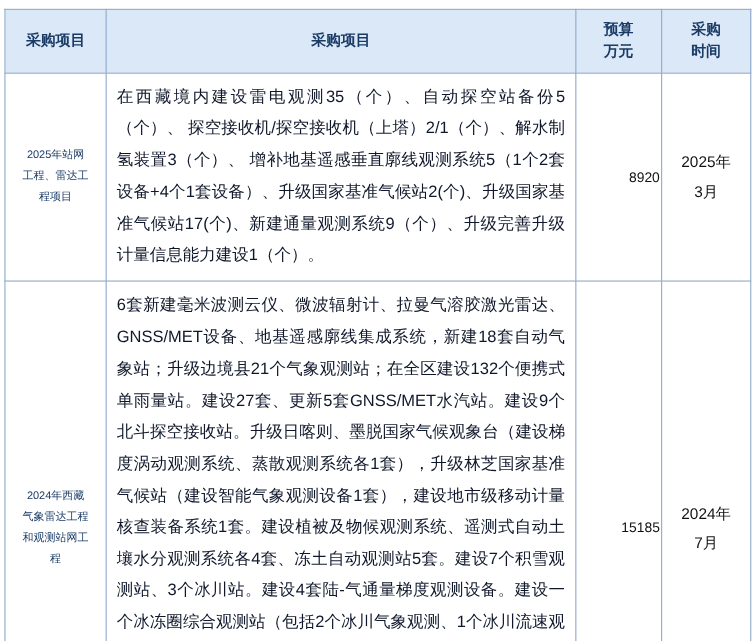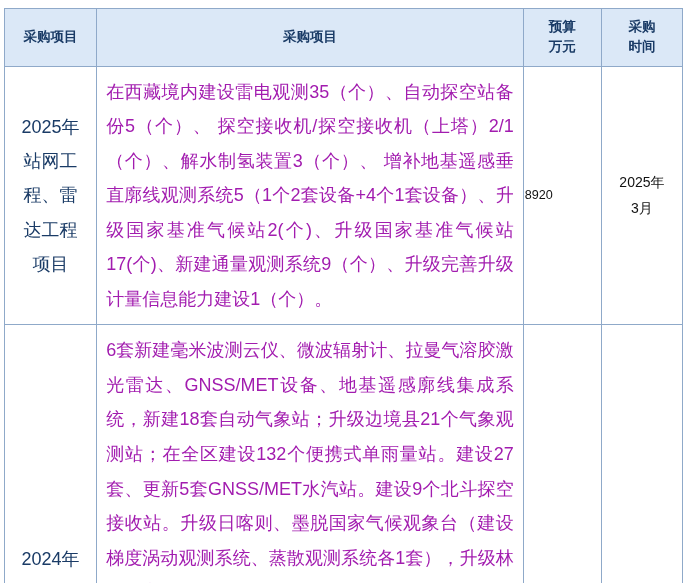--- a/index.html
+++ b/index.html
@@ -39,35 +39,35 @@
     padding: 8px 4px;
     line-height: 1.5;
   }
   .col-project { width: 92px; }
   .col-demand  { width: 426px; }
   .col-budget  { width: 78px; }
   .col-time    { width: 81px; }
 
   td.cell-project {
     text-align: center;
-    font-size: 18px;
+    font-size: 10px;
     line-height: 1.9;
     padding: 6px 15px;
     color: #1a3b66;
   }
   td.cell-demand {
     text-align: justify;
     text-justify: inter-ideograph;
-    font-size: 18px;
+    font-size: 15px;
     line-height: 1.92;
     padding: 8px 9px;
-    color: #a21caf;
+    color: #0f172a;
   }
   td.cell-budget {
-    text-align: left;
+    text-align: right;
     font-size: 12.6px;
     color: #111;
   }
   td.cell-time {
     text-align: center;
     font-size: 14px;
     line-height: 1.9;
     color: #111;
     padding: 4px 16px;
   }

